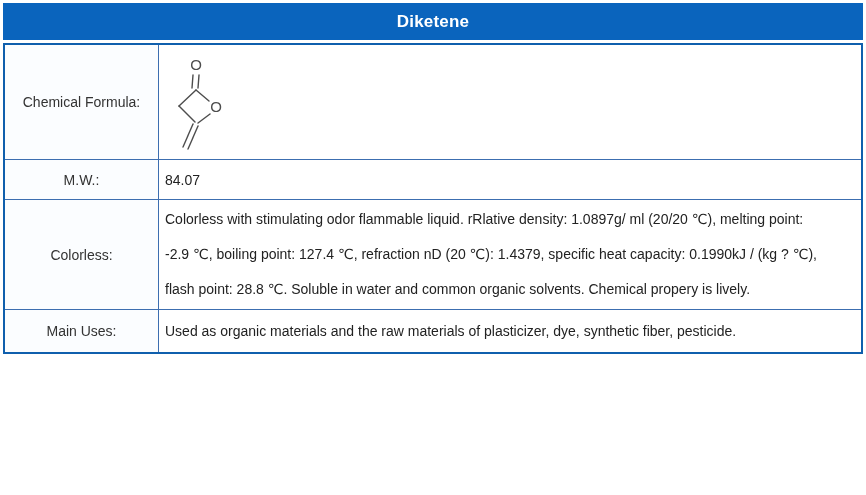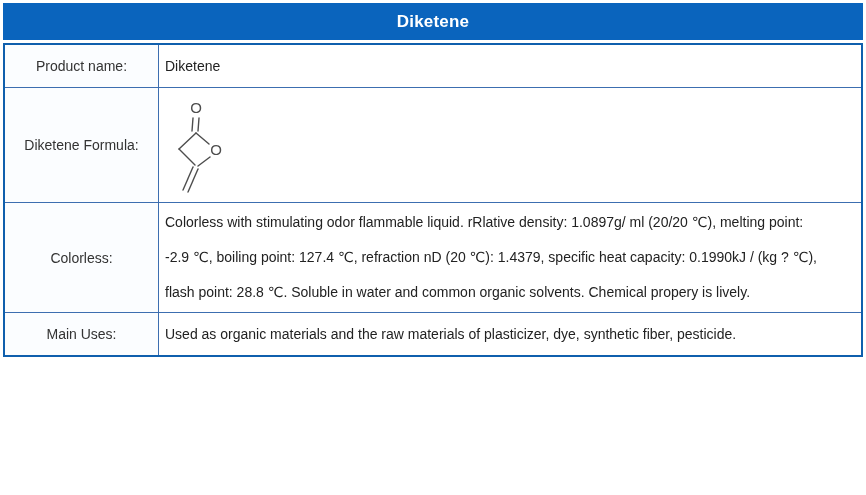--- a/index.html
+++ b/index.html
@@ -81,30 +81,26 @@
 <body>
 
 <div class="sheet">
 
   <div class="header-bar">
     <span class="title">Diketene</span>
   </div>
 
   <table class="spec">
     <tbody>
-      <tr class="row-product">
-        <td class="label-cell">Product name:</td>
-        <td class="value-cell">Diketene</td>
-      </tr>
 
 
 
 
       <tr class="row-structure">
-        <td class="label-cell">Diketene Formula:</td>
+        <td class="label-cell">Chemical Formula:</td>
         <td class="value-cell" style="vertical-align:top;">
           <div class="structure-wrap">
             <svg class="structure-svg" width="70" height="105" viewBox="0 0 70 105">
 
               <text x="25" y="21" text-anchor="middle">O</text>
 
               <line x1="22" y1="26" x2="21" y2="39"></line>
               <line x1="28" y1="26" x2="27" y2="39"></line>
 
               <line x1="25" y1="41" x2="8" y2="57"></line>
@@ -117,20 +113,24 @@
 
               <line x1="39" y1="65" x2="27" y2="74"></line>
 
               <line x1="22" y1="75" x2="12" y2="98"></line>
               <line x1="27" y1="77" x2="17" y2="100"></line>
             </svg>
           </div>
         </td>
       </tr>
 
+      <tr class="row-mw">
+        <td class="label-cell">M.W.:</td>
+        <td class="value-cell">84.07</td>
+      </tr>
 
       <tr class="row-characters">
         <td class="label-cell">Colorless:</td>
         <td class="value-cell characters-lines">
           <div>Colorless with stimulating odor flammable liquid. rRlative density: 1.0897g/ ml (20/20 ℃), melting point:</div>
           <div>-2.9 ℃, boiling point: 127.4 ℃, refraction nD (20 ℃): 1.4379, specific heat capacity: 0.1990kJ / (kg ? ℃),</div>
           <div>flash point: 28.8 ℃. Soluble in water and common organic solvents. Chemical propery is lively.</div>
         </td>
       </tr>
 

